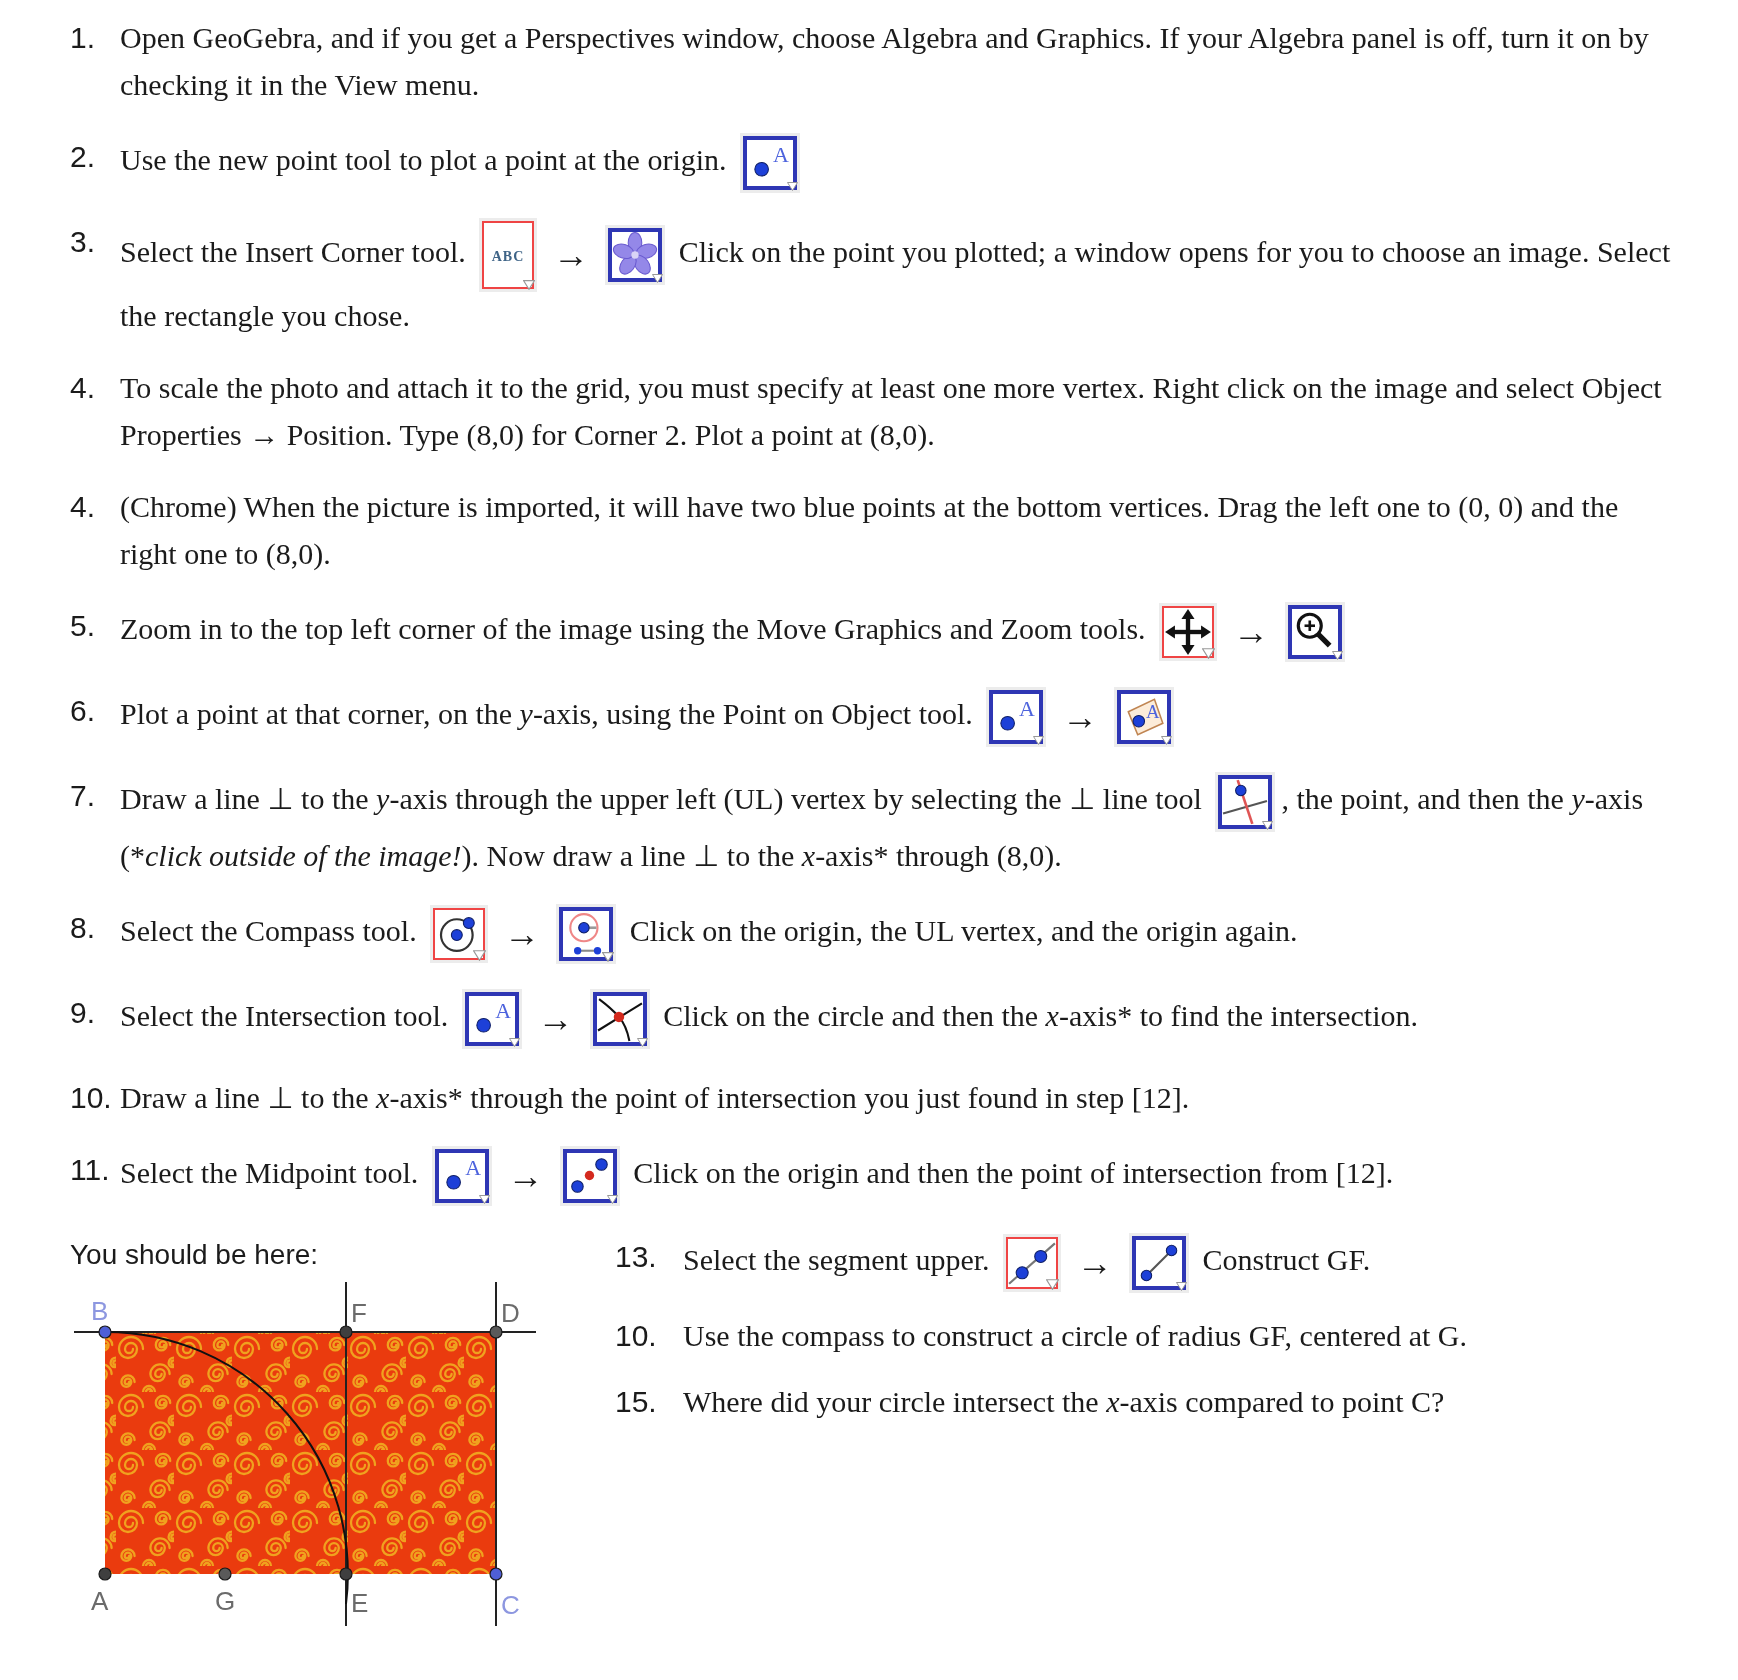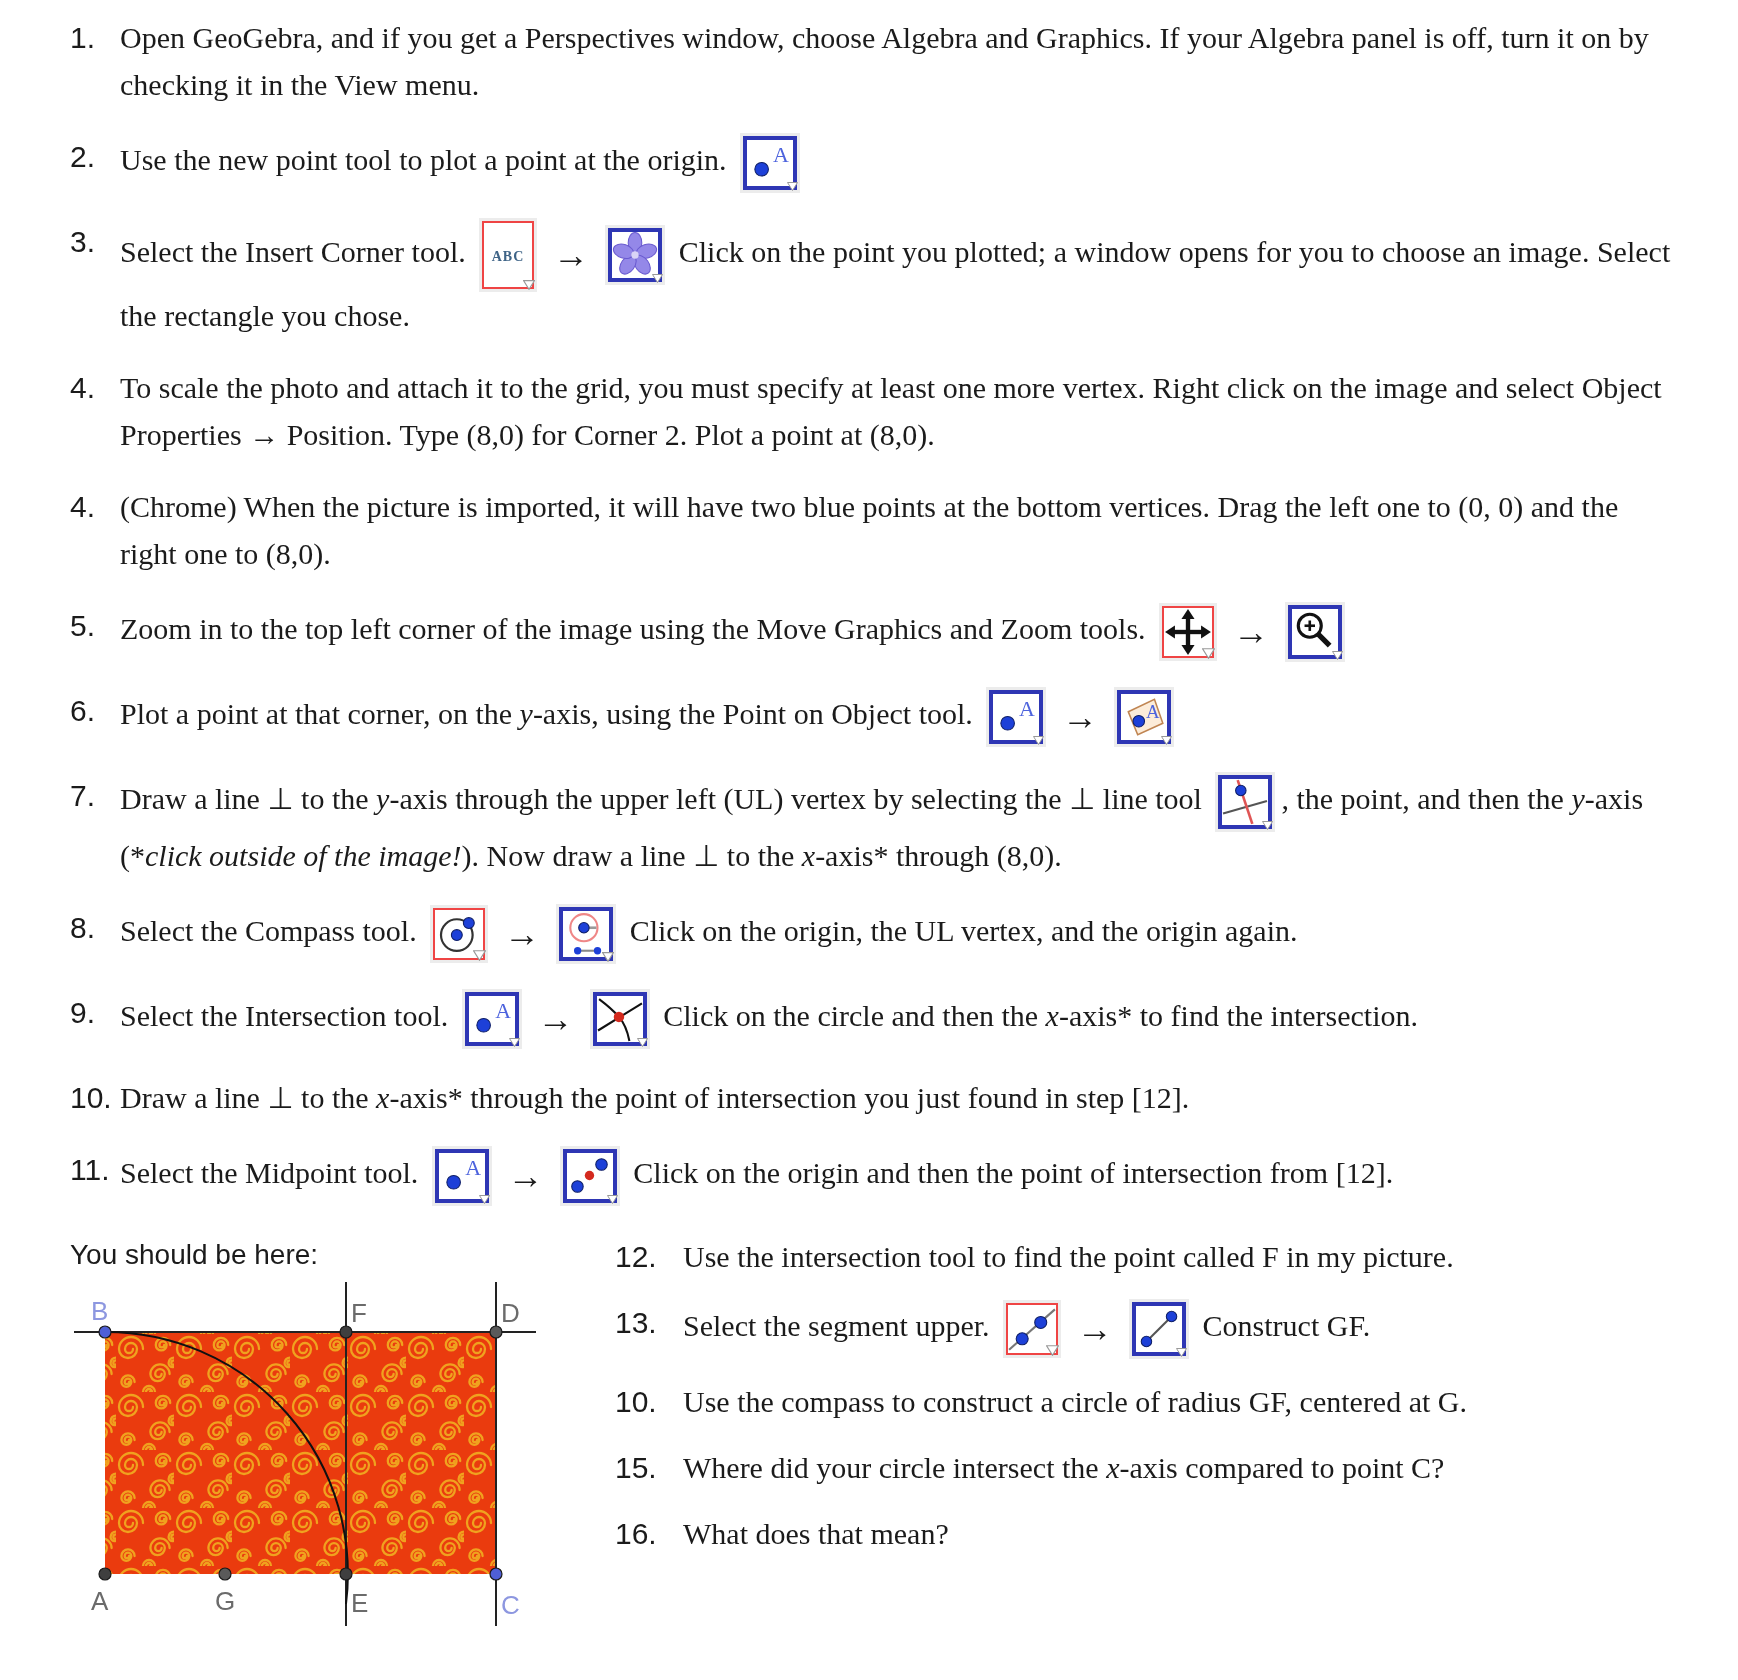--- a/index.html
+++ b/index.html
@@ -291,24 +291,20 @@
               <text x="33" y="334" fill="#6b6b6b">A</text>
               <text x="157" y="334" fill="#6b6b6b">G</text>
               <text x="293" y="336" fill="#6b6b6b">E</text>
               <text x="443" y="338" fill="#8d97e0">C</text>
             </g>
         </svg>
       </div>
     </div>
     <div class="col-right">
         <div class="step">
-          <span class="num">12.</span>
-          <span class="content"><span>Use the intersection tool to find the point called F in my picture.</span></span>
-        </div>
-        <div class="step">
           <span class="num">13.</span>
           <span class="content"><span>Select the segment upper. </span><span class="tool">
     <span class="tbox grayb">
                 <svg width="48" height="48" viewBox="0 0 44 44">
       <line x1="1" y1="41" x2="43" y2="4" stroke="#777777" stroke-width="2"></line>
       <circle cx="13" cy="31" r="5.5" fill="#1d40d8" stroke="#0e1e66" stroke-width="1"></circle>
       <circle cx="30" cy="16" r="5.5" fill="#1d40d8" stroke="#0e1e66" stroke-width="1"></circle>
     </svg>
               </span>
     <svg class="dd" width="13" height="11" viewBox="0 0 11 9">
@@ -328,20 +324,16 @@
   </span><span> Construct GF.</span></span>
         </div>
         <div class="step">
           <span class="num">10.</span>
           <span class="content"><span>Use the compass to construct a circle of radius GF, centered at G.</span></span>
         </div>
         <div class="step">
           <span class="num">15.</span>
           <span class="content"><span>Where did your circle intersect the </span><span class="it">x</span><span>-axis compared to point C?</span></span>
         </div>
-        <div class="step">
-          <span class="num">16.</span>
-          <span class="content"><span>What does that mean?</span></span>
-        </div>
       </div>
   </div>
 
 </div>
 
 </body></html>

